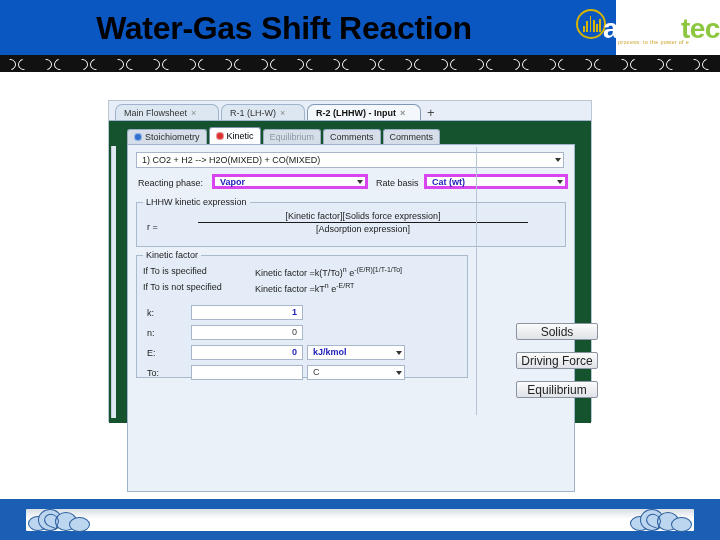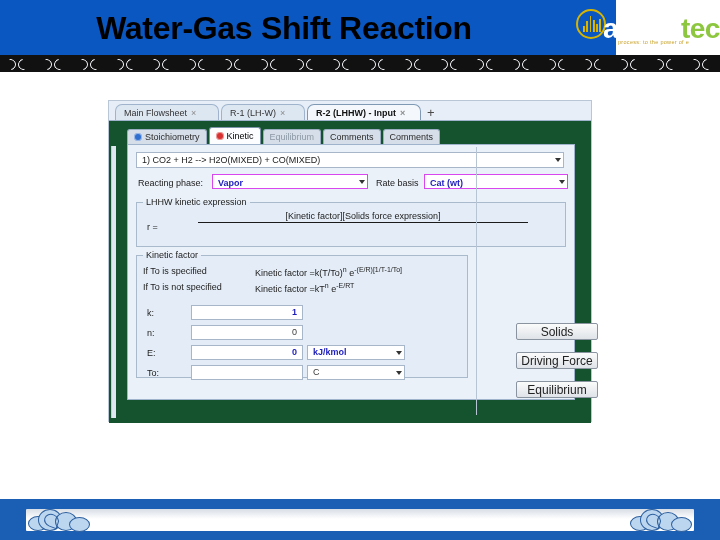--- a/index.html
+++ b/index.html
@@ -87,40 +87,40 @@
     border-bottom:none;border-radius:3px 3px 0 0;margin-right:2px;
     display:flex;align-items:center;padding:0 6px;font-size:9px;color:#2b2b2b;white-space:nowrap;
   }
   .stab.sel{background:#fbfdff;height:17px;border-color:#7d93aa;color:#000;}
   .stab.dim{color:#8c98a5;}
   .dot{display:inline-block;width:8px;height:8px;border-radius:50%;margin-right:3px;flex:0 0 8px;}
   .dot.blue{background:#2f6fd0;box-shadow:inset 0 0 0 1px #ffffff80;}
   .dot.red{background:#d83131;box-shadow:inset 0 0 0 1px #ffffff80;}
 
   .panel{
-    position:absolute;left:18px;top:23px;width:448px;height:256px;
+    position:absolute;left:18px;top:23px;width:448px;height:348px;
     background:#eaf1f9;border:1px solid #9fb4cc;box-sizing:border-box;
   }
 
   .rxn-select{
     position:absolute;left:8px;top:7px;width:428px;height:16px;
     background:#fff;border:1px solid #a7b6c8;box-sizing:border-box;
     display:flex;align-items:center;padding-left:5px;font-size:9px;color:#1b1b1b;
   }
   .caret{
     position:absolute;right:2px;top:50%;transform:translateY(-50%);
     width:0;height:0;border-left:3px solid transparent;border-right:3px solid transparent;
     border-top:4px solid #333;
   }
 
   .row2{position:absolute;left:8px;top:29px;width:432px;height:16px;}
   .lbl{font-size:9px;color:#1b1b1b;display:inline-block;}
   .combo{
-    position:absolute;height:15px;background:#fff;border:1px solid #d946ef;box-sizing:border-box;
-    display:flex;align-items:flex-end;padding-left:5px;font-size:9px;color:#1d1dbb;font-weight:bold;
+    position:absolute;height:15px;background:#fff;border:3px solid #d946ef;box-sizing:border-box;
+    display:flex;align-items:flex-start;padding-left:5px;font-size:9px;color:#1d1dbb;font-weight:bold;
   }
 
   fieldset.grp{
     position:absolute;margin:0;padding:0;border:1px solid #a9bacd;background:#e4edf7;
   }
   fieldset.grp > legend{
     margin-left:6px;padding:0 3px;font-size:9px;color:#1b1b1b;
   }
 
   .kexpr{left:8px;top:52px;width:428px;height:48px;}
@@ -269,20 +269,21 @@
           </div>
         </div>
 
         <fieldset class="grp kexpr">
           <legend>LHHW kinetic expression</legend>
           <div class="frac-wrap">
             <span class="r-eq">r =</span>
             <div class="frac">
               <div class="num">[Kinetic factor][Solids force expression]</div>
               <div class="bar"></div>
+              <div class="den">[Adsorption expression]</div>
             </div>
           </div>
         </fieldset>
 
         <fieldset class="grp kfac">
           <legend>Kinetic factor</legend>
 
           <div class="kf-line" style="left:6px;top:6px;">
             <span>If To is specified</span>
             <span class="eq"><span>Kinetic factor =k(T/To)</span><sup>n</sup> <span>e</span><sup>-(E/R)[1/T-1/To]</sup></span>

